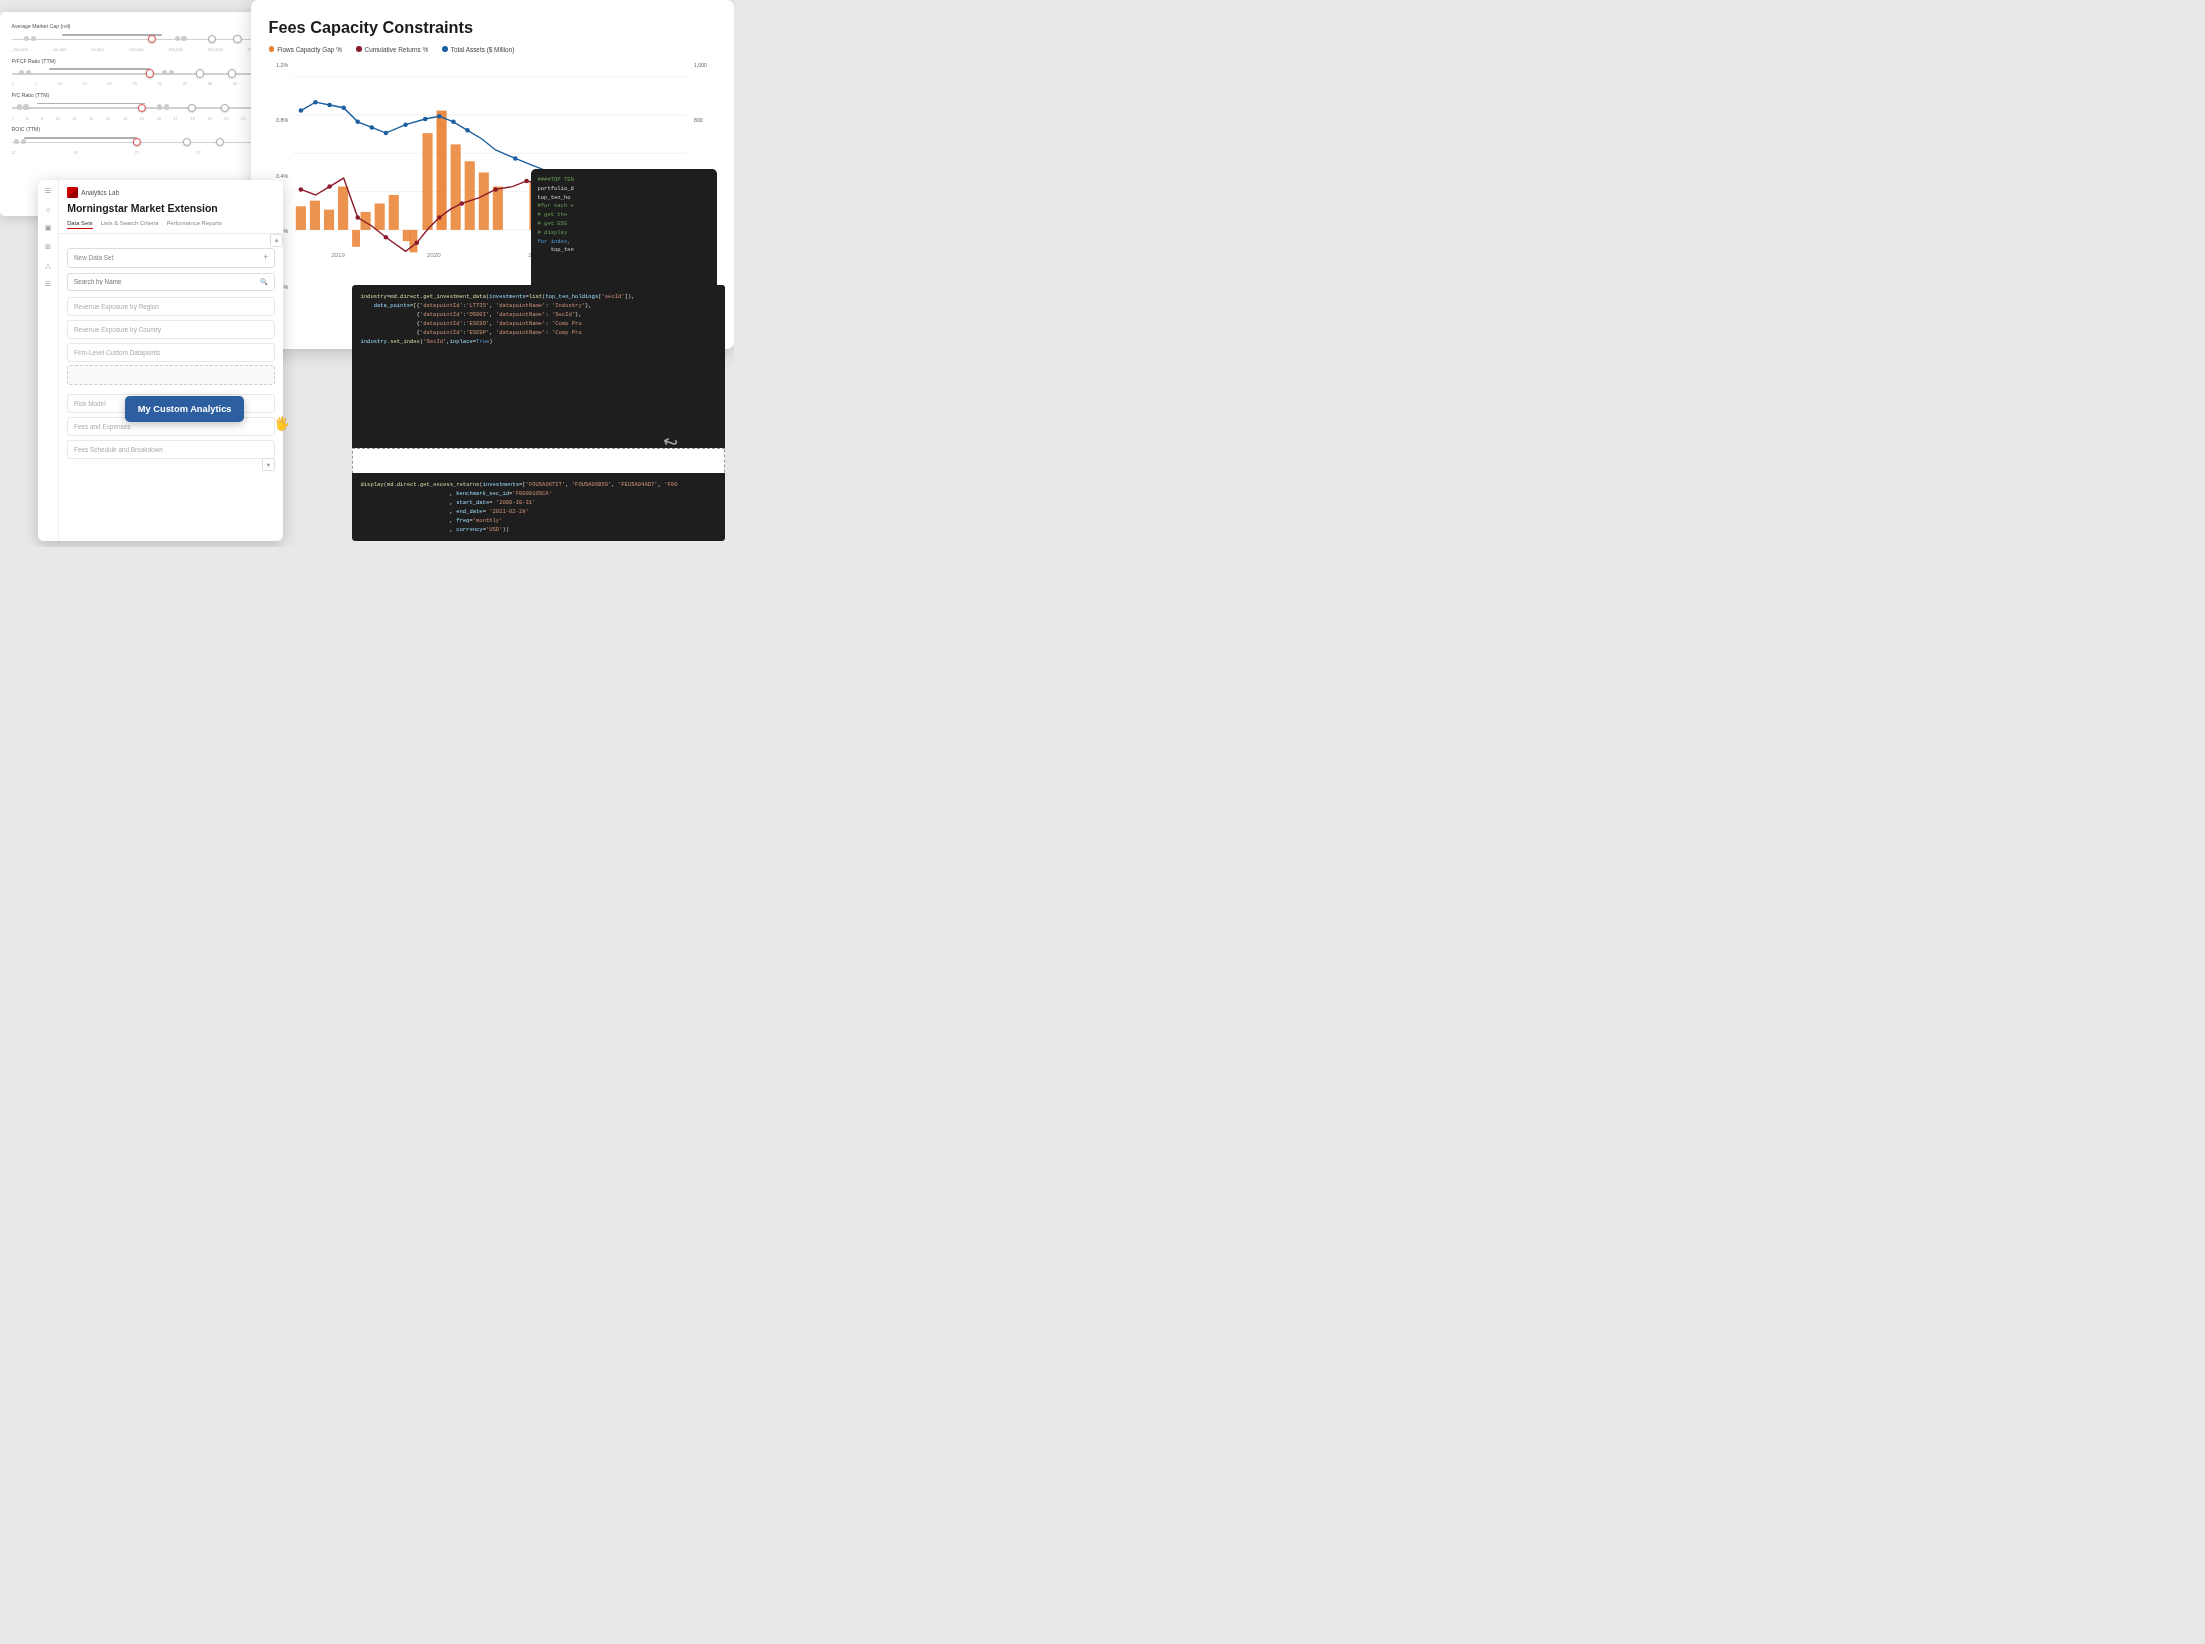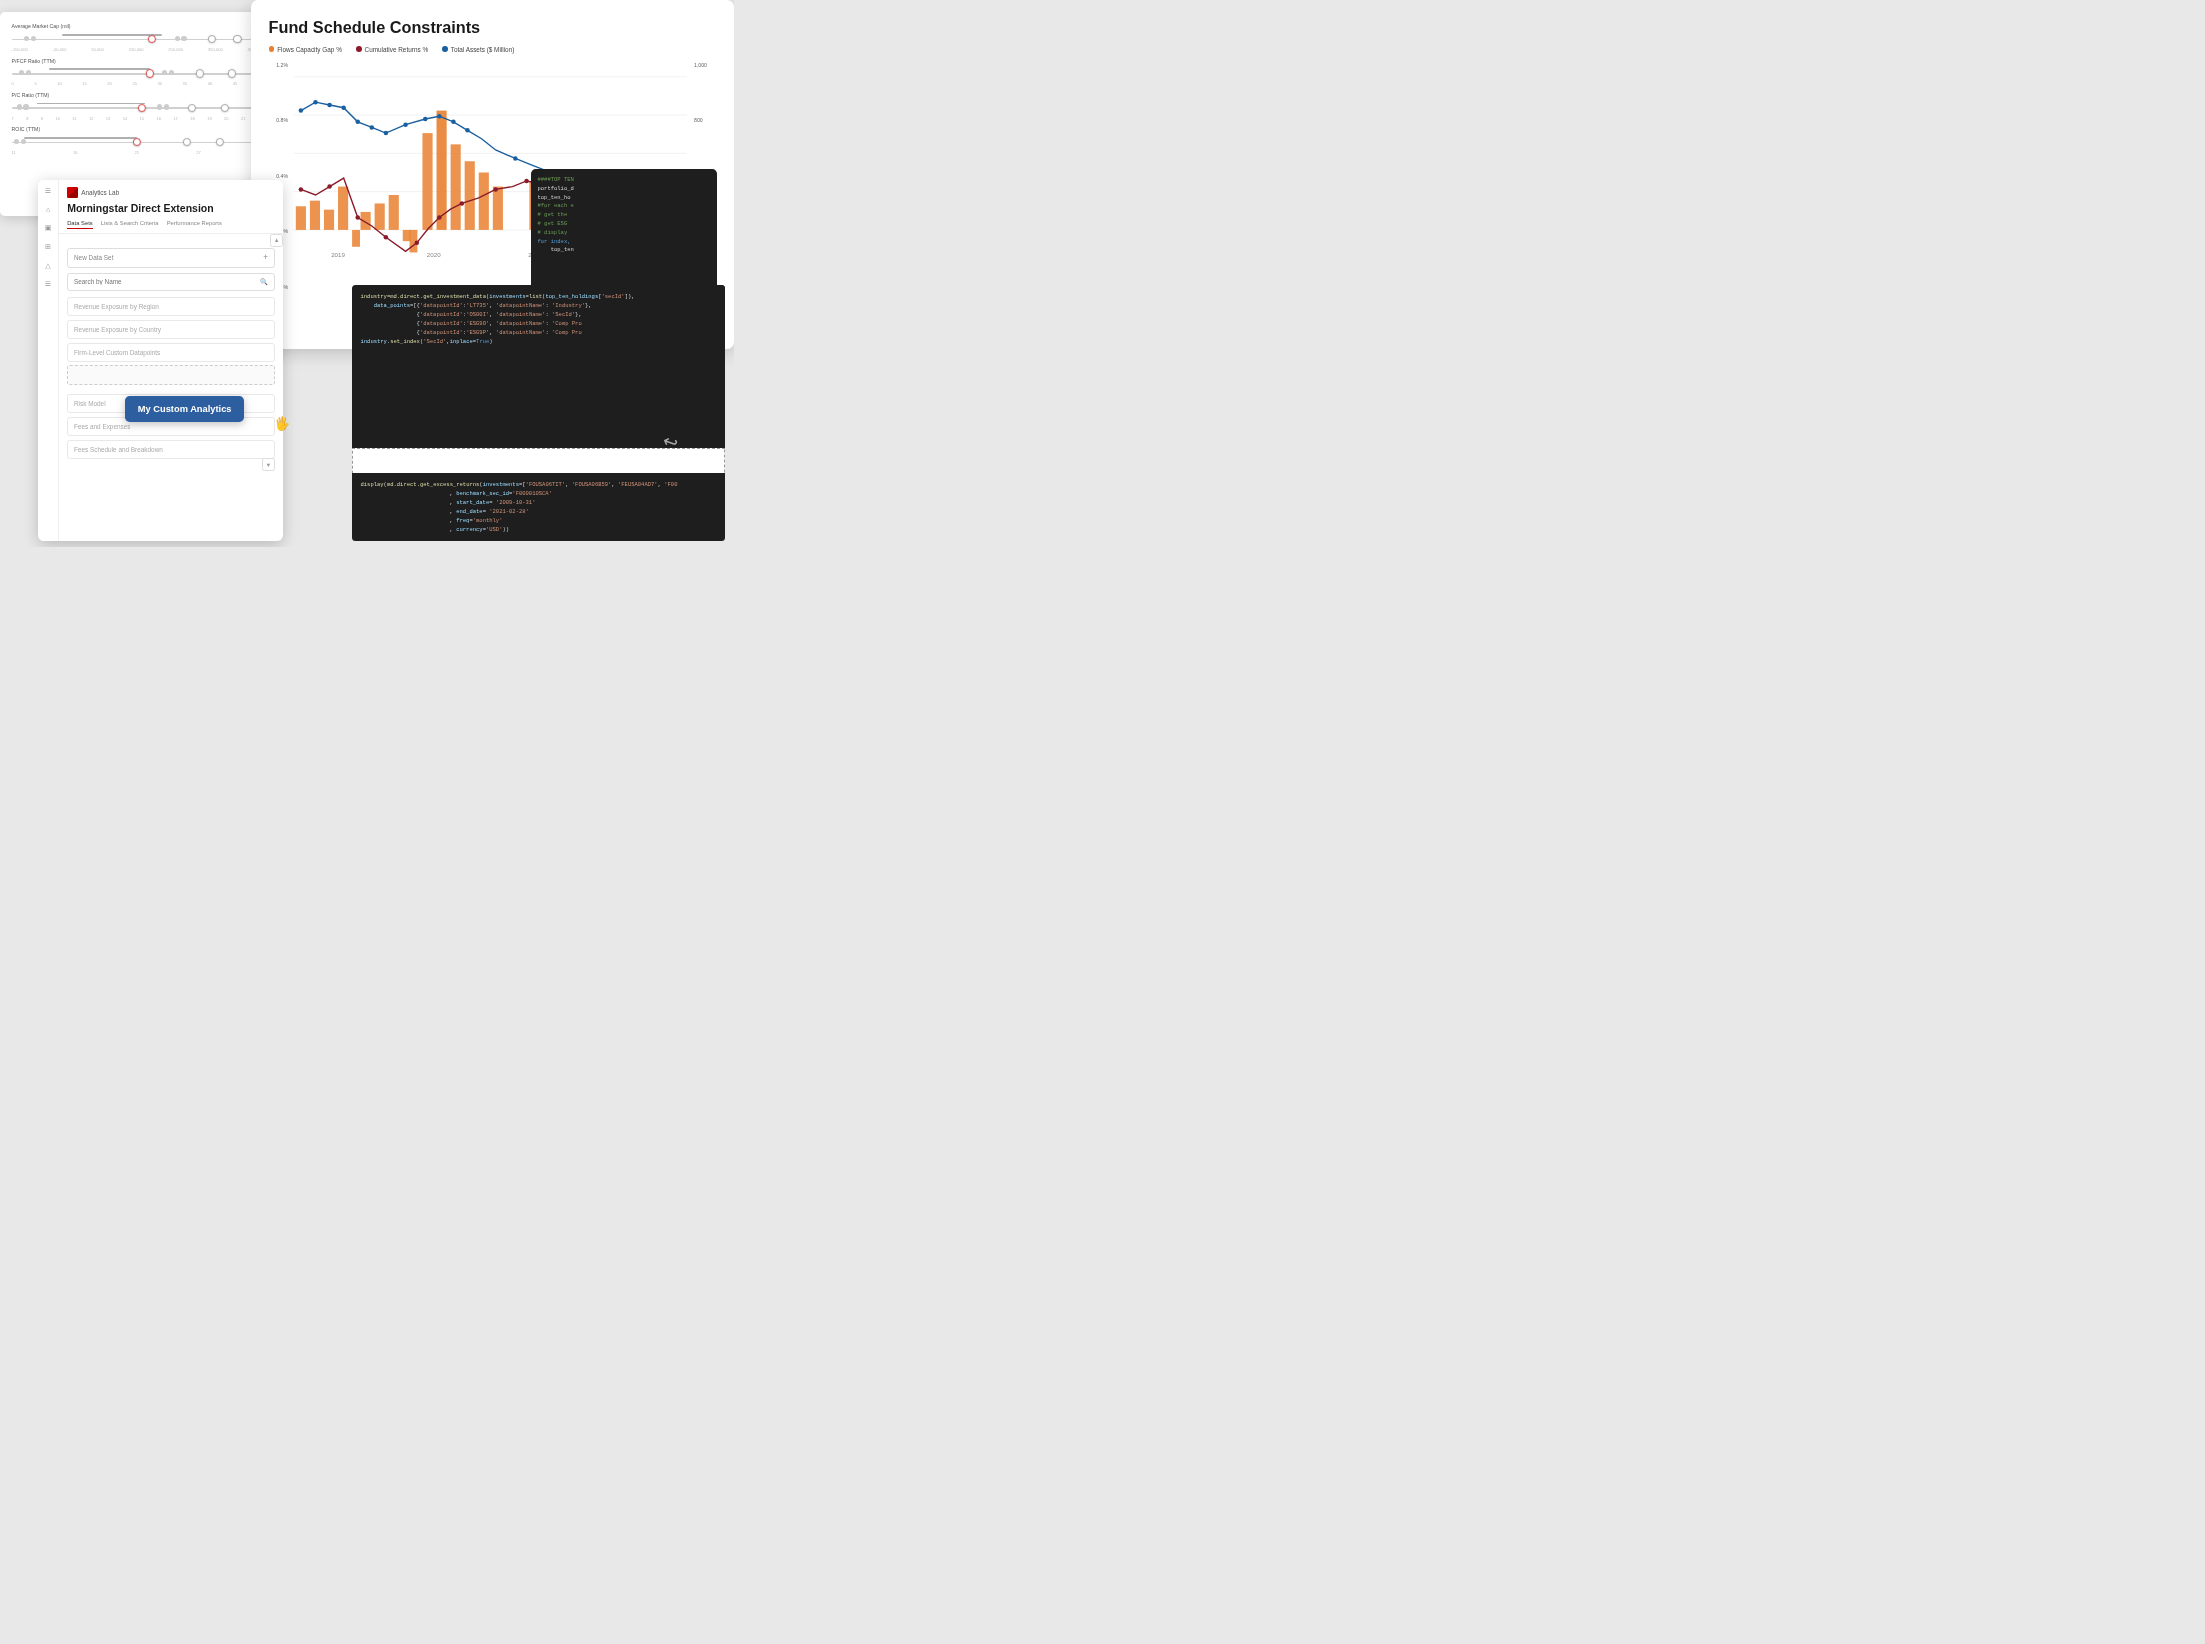--- a/index.html
+++ b/index.html
@@ -444,21 +444,21 @@
   <div class="slider-labels" style="font-size:4.1px;color:#bbb;display:flex;justify-content:space-between;margin-top:-5.8px;margin-bottom:5.8px;">
     <span>11</span>
       <span>16</span>
       <span>21</span>
       <span>27</span>
       <span>32</span>
   </div>
 </div>
 
 <div class="chart-panel">
-  <div class="chart-title">Fund Schedule Constraints</div>
+  <div class="chart-title">Fees Capacity Constraints</div>
   <div class="chart-legend">
     <div class="legend-item">
       <div class="legend-dot" style="background:#e88030;"></div>
       <span>Flows Capacity Gap %</span>
     </div>
     <div class="legend-item">
       <div class="legend-dot" style="background:#8b1a2a;"></div>
       <span>Cumulative Returns %</span>
     </div>
     <div class="legend-item">
@@ -585,21 +585,21 @@
     <div class="sidebar-icon">△</div>
     <div class="sidebar-icon">☰</div>
   </div>
 
   <div class="analytics-content">
     <div class="analytics-header">
       <div class="analytics-logo">
         <div style="width:10.5px;height:10.5px;background:linear-gradient(135deg,#cc0000 50%,#990000 50%);border-radius:1.2px;"></div>
         <span class="analytics-app-name">Analytics Lab</span>
       </div>
-      <div class="analytics-title">Morningstar Direct Extension</div>
+      <div class="analytics-title">Morningstar Market Extension</div>
       <div class="analytics-tabs">
         <div class="analytics-tab active">Data Sets</div>
         <div class="analytics-tab">Lists &amp; Search Criteria</div>
         <div class="analytics-tab">Performance Reports</div>
       </div>
     </div>
 
     <div class="analytics-body" style="position:relative;">
 
       <div class="scroll-arrow up" style="top:0;right:0;position:absolute;">▲</div>

